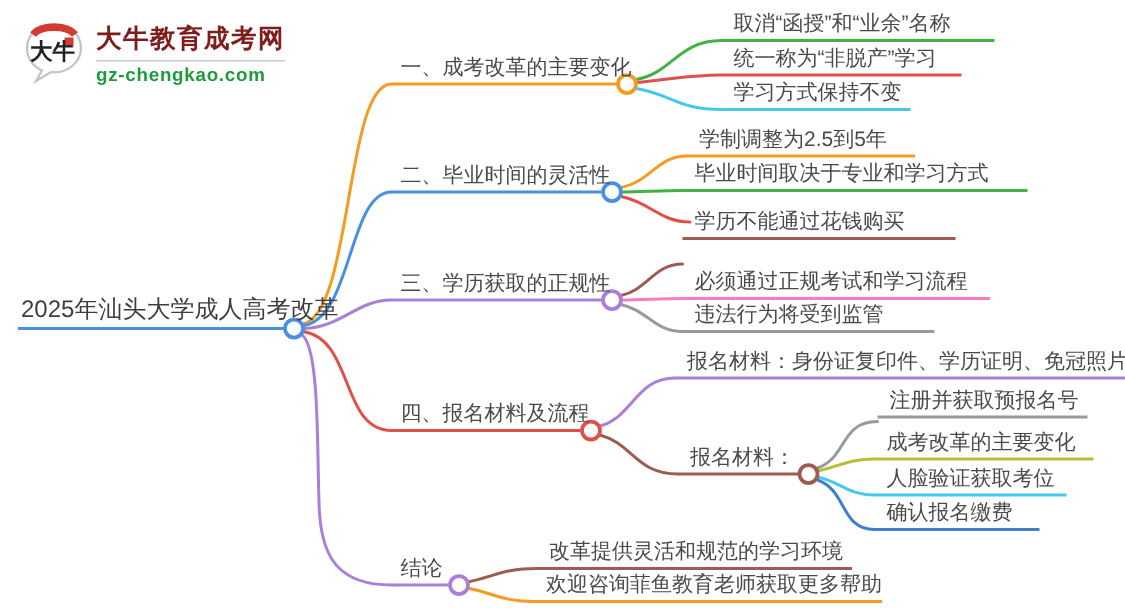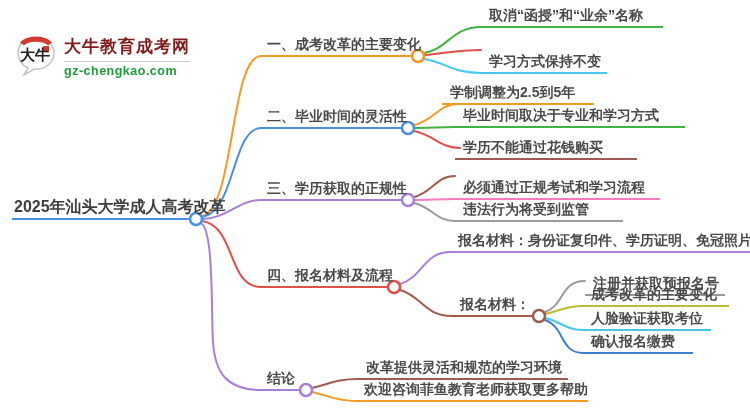--- a/index.html
+++ b/index.html
@@ -4,21 +4,21 @@
 <style>
   html,body{margin:0;padding:0;background:#fff;}
   .canvas{
     position:relative;width:750px;height:410px;background:#ffffff;overflow:hidden;
     font-family:"Liberation Sans","DejaVu Sans",sans-serif;
   }
   svg.wires{position:absolute;left:0;top:0;z-index:1;}
   .node{
     position:absolute;z-index:2;box-sizing:border-box;white-space:nowrap;
     color:#4a4a4a;font-size:14px;line-height:15px;
-    padding:0 4px 3px 8px;border-bottom:2px solid #999;font-weight:bold;
+    padding:0 4px 3px 8px;border-bottom:2px solid #999;
   }
   .root-node{
     font-size:16px;line-height:17px;color:#3d3d3d;padding:0 4px 3px 2px;
     border-bottom-width:2.5px;
   }
   .topic{padding-left:6px;}
   .u-blue{border-color:#4a90e2}
   .u-orange{border-color:#f59a23}
   .u-green{border-color:#43b244}
   .u-red{border-color:#e0504a}
@@ -29,21 +29,21 @@
   .u-gray{border-color:#9a9a9a}
   .u-olive{border-color:#bcbc35}
   .u-stepblue{border-color:#3e7fd0}
   path.w{fill:none;stroke-width:2;stroke-linecap:round;}
   .s-blue{stroke:#4a90e2}.s-orange{stroke:#f59a23}.s-green{stroke:#43b244}
   .s-red{stroke:#e0504a}.s-cyan{stroke:#44c8ef}.s-purple{stroke:#a97fd8}
   .s-brown{stroke:#9e5c50}.s-pink{stroke:#f97cc1}.s-gray{stroke:#9a9a9a}
   .s-olive{stroke:#bcbc35}.s-stepblue{stroke:#3e7fd0}
   circle.j{fill:#ffffff;stroke-width:2.5;}
   
-  .logo{position:absolute;left:14px;top:12px;display:flex;align-items:center;z-index:3;margin-top:21px;}
+  .logo{position:absolute;left:14px;top:12px;display:flex;align-items:center;z-index:3;}
   .logo-icon{width:44px;height:46px;}
   .logo-text{margin-left:6px;}
   .logo-title{font-size:17px;font-weight:bold;color:#7f1d1d;letter-spacing:1px;}
   .logo-divider{height:1px;background:#c9c9c9;margin:3px 0 2px 0;}
   .logo-url{font-size:12.5px;font-weight:bold;color:#1e9c3a;letter-spacing:0.5px;}
 </style>
 </head>
 <body>
 
 <div class="canvas">
@@ -99,35 +99,36 @@
       <div class="logo-title">大牛教育成考网</div>
       <div class="logo-divider"></div>
       <div class="logo-url">gz-chengkao.com</div>
     </div>
   </div>
 
   <div class="node root-node u-blue" style="left:12px;top:198px;width:178px">2025年汕头大学成人高考改革</div>
 
   <div class="node topic u-orange" style="left:261px;top:37px;width:150px">一、成考改革的主要变化</div>
   <div class="node u-green" style="left:481px;top:8px;width:182px">取消“函授”和“业余”名称</div>
+  <div class="node u-red" style="left:481px;top:31px;width:160px">统一称为“非脱产”学习</div>
   <div class="node topic u-blue" style="left:261px;top:109px;width:140px">二、毕业时间的灵活性</div>
 
   <div class="node u-cyan" style="left:481px;top:54px;width:126px">学习方式保持不变</div>
-  <div class="node u-orange" style="left:442px;top:85px;width:152px">学制调整为2.5到5年</div>
+  <div class="node u-orange" style="left:458px;top:85px;width:152px">学制调整为2.5到5年</div>
   <div class="node u-green" style="left:455px;top:108px;width:230px">毕业时间取决于专业和学习方式</div>
 
   <div class="node topic u-purple" style="left:261px;top:181px;width:140px">三、学历获取的正规性</div>
   <div class="node u-brown" style="left:455px;top:140px;width:182px">学历不能通过花钱购买</div>
   <div class="node u-pink" style="left:455px;top:180px;width:205px">必须通过正规考试和学习流程</div>
   <div class="node u-gray" style="left:455px;top:202px;width:168px">违法行为将受到监管</div>
 
   <div class="node topic u-red" style="left:261px;top:268px;width:126px">四、报名材料及流程</div>
   <div class="node u-purple" style="left:450px;top:233px;width:300px">报名材料：身份证复印件、学历证明、免冠照片</div>
   <div class="node u-brown" style="left:452px;top:297px;width:80px">报名材料：</div>
-  <div class="node u-gray" style="left:585px;top:276px;width:140px">注册并获取预报名号</div>
+  <div class="node u-gray" style="left:585px;top:259px;width:140px">注册并获取预报名号</div>
   <div class="node u-olive" style="left:583px;top:287px;width:146px">成考改革的主要变化</div>
   <div class="node u-cyan" style="left:583px;top:311px;width:128px">人脸验证获取考位</div>
   <div class="node u-stepblue" style="left:583px;top:334px;width:110px">确认报名缴费</div>
 
   <div class="node topic u-purple" style="left:261px;top:371px;width:38px">结论</div>
   <div class="node u-brown" style="left:358px;top:360px;width:210px">改革提供灵活和规范的学习环境</div>
   <div class="node u-orange" style="left:356px;top:382px;width:232px">欢迎咨询菲鱼教育老师获取更多帮助</div>
 
 </div>
 

